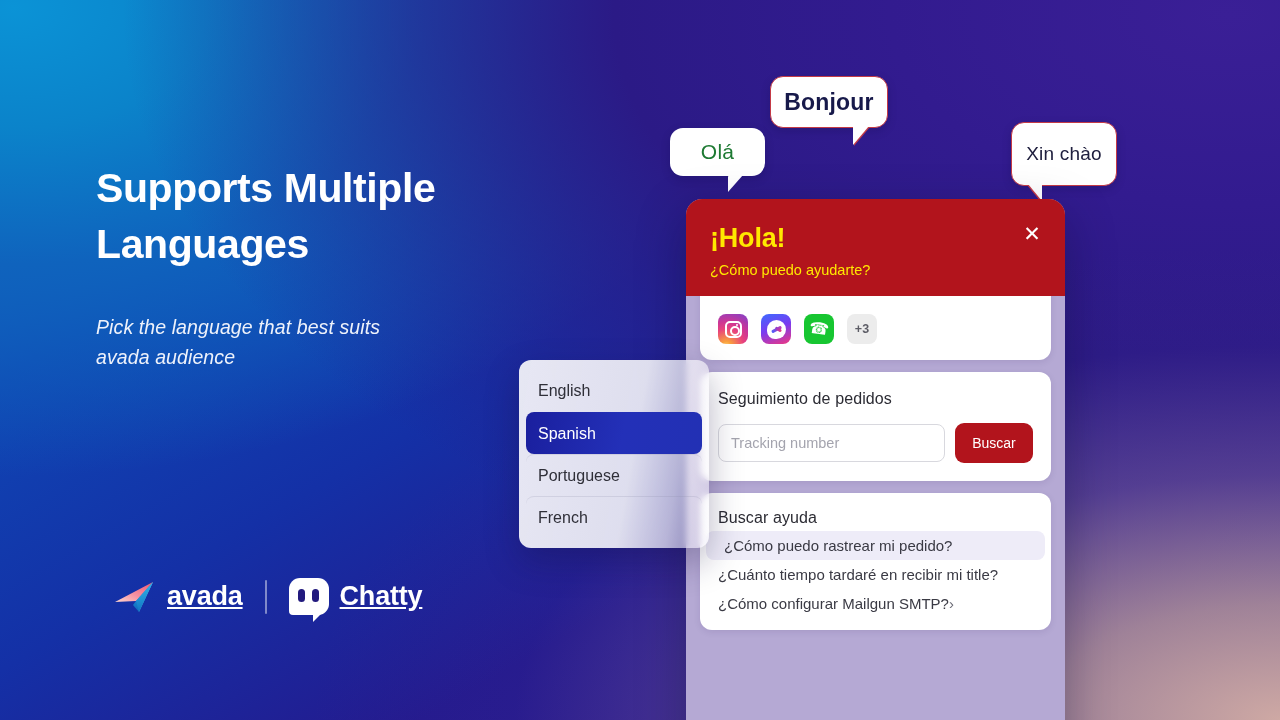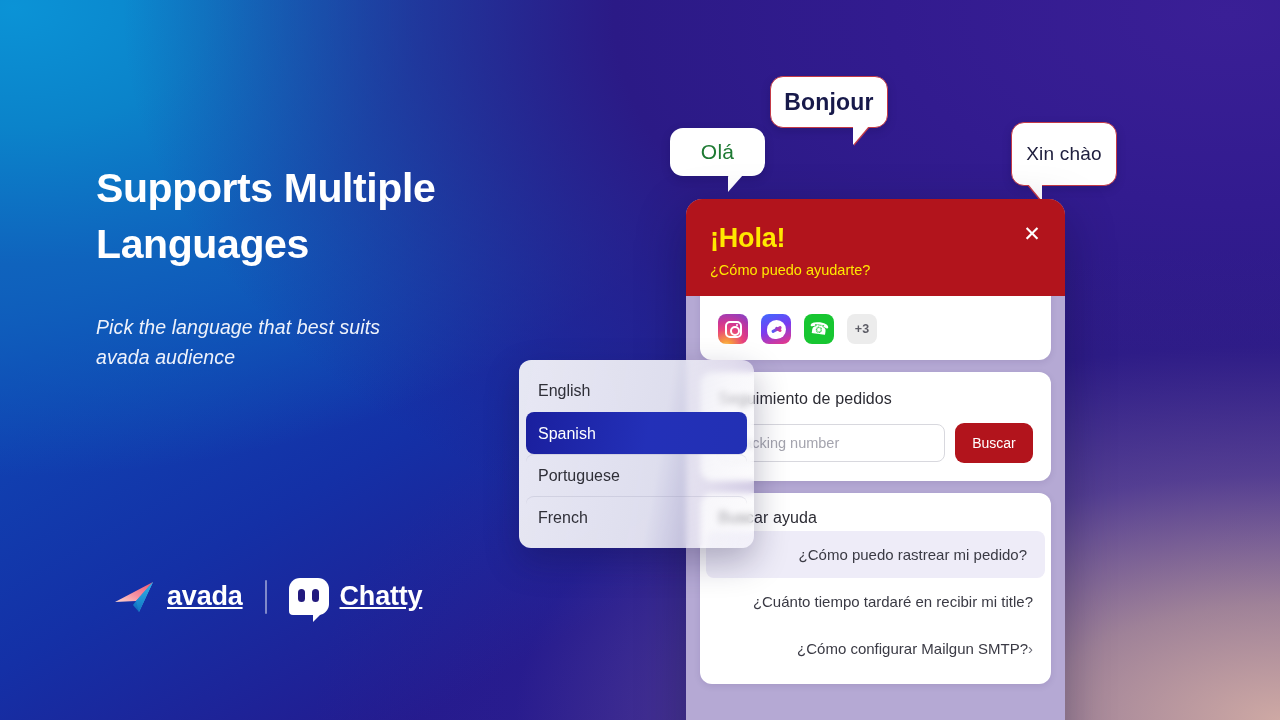--- a/index.html
+++ b/index.html
@@ -337,37 +337,37 @@
     border-radius: 9px;
     color: #ffffff;
     font-size: 14px;
     font-family: inherit;
     cursor: pointer;
   }
 
   .card-faq { padding: 16px 0 12px 0; }
   .card-faq .card-title { padding: 0 18px 4px 18px; }
   .faq-item {
-    padding: 15px 18px;
+    padding: 6px 18px;
     font-size: 15px;
     color: #3a3a44;
     display: flex;
     align-items: center;
-    justify-content: flex-end;
+    justify-content: flex-start;
     cursor: pointer;
   }
   .faq-item.active { background: #eeecf8; border-radius: 8px; margin: 0 6px; }
   .faq-chevron { color: #6b6b76; font-size: 15px; }
 
   
   .lang-dropdown {
     position: absolute;
     left: 519px;
     top: 360px;
-    width: 235px;
+    width: 190px;
     padding: 10px 0;
     border-radius: 12px;
     z-index: 8;
     background: linear-gradient(100deg, rgba(238,238,246,0.97) 0%, rgba(233,233,243,0.95) 58%, rgba(245,244,249,0.70) 80%, rgba(248,247,251,0.40) 100%);
     box-shadow: 0 14px 34px rgba(20,12,60,0.30);
     backdrop-filter: blur(3px);
   }
   .lang-item {
     height: 42px;
     margin: 0 7px;

